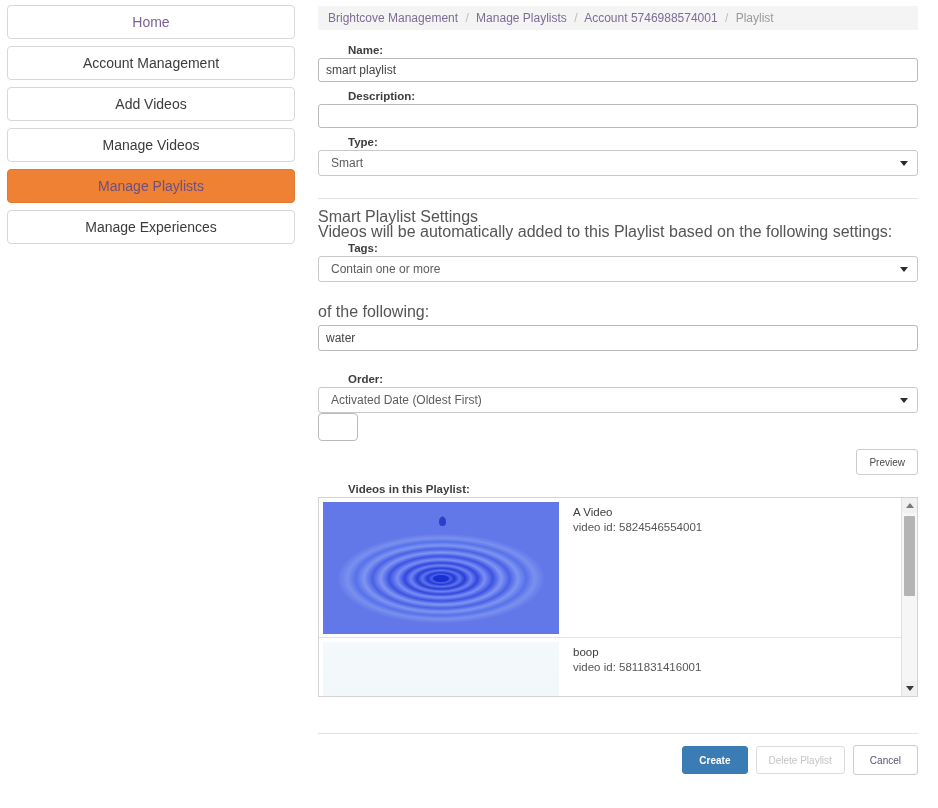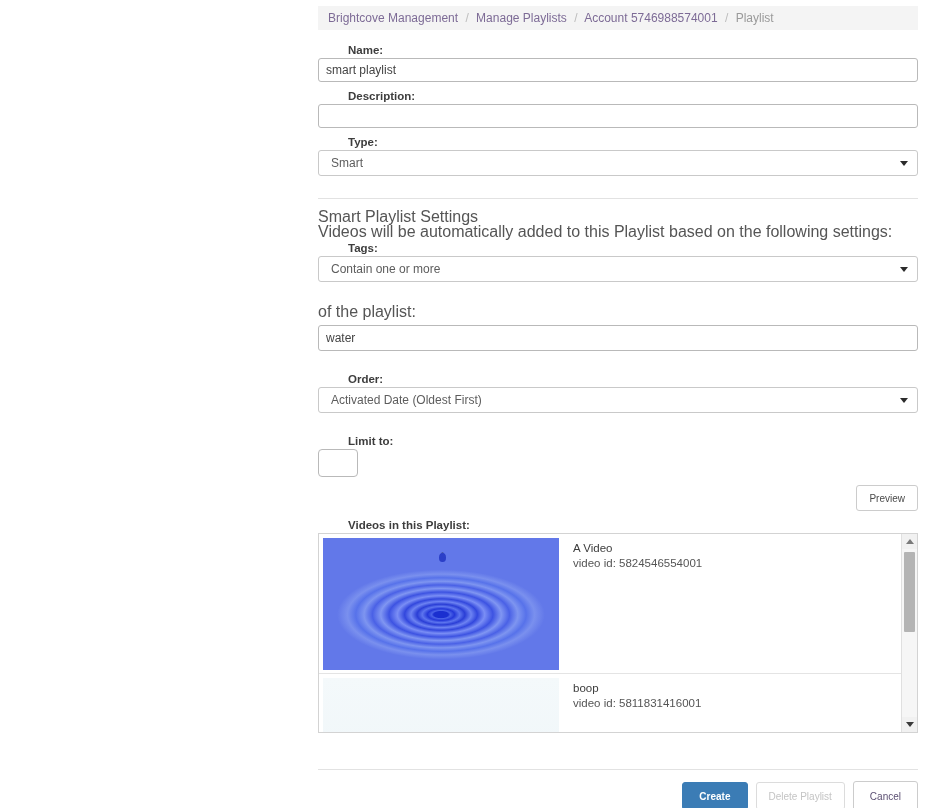--- a/index.html
+++ b/index.html
@@ -173,20 +173,40 @@
   .footer-actions {
     position: absolute; right: 0; top: 12px;
     display: flex; gap: 8px; align-items: center;
   }
 </style>
 </head>
 <body>
 
 <div class="page">
 
+  <nav class="sidebar">
+    <div class="nav-item link">
+      <span>Home</span>
+    </div>
+    <div class="nav-item">
+      <span>Account Management</span>
+    </div>
+    <div class="nav-item">
+      <span>Add Videos</span>
+    </div>
+    <div class="nav-item">
+      <span>Manage Videos</span>
+    </div>
+    <div class="nav-item active">
+      <span>Manage Playlists</span>
+    </div>
+    <div class="nav-item">
+      <span>Manage Experiences</span>
+    </div>
+  </nav>
 
   <div class="main">
 
     
     <div class="breadcrumb">
       <span class="crumb">Brightcove Management</span>
       <span class="crumb-sep">/</span>
       <span class="crumb">Manage Playlists</span>
       <span class="crumb-sep">/</span>
       <span class="crumb">Account 5746988574001</span>
@@ -215,30 +235,29 @@
     
     <div class="plain-text" style="margin-top:10px">Smart Playlist Settings</div>
     <div class="plain-text">Videos will be automatically added to this Playlist based on the following settings:</div>
 
     <div class="field-label" style="margin-top:3px">Tags:</div>
     <div class="select-box">
       <span>Contain one or more</span>
       <span class="select-arrow"></span>
     </div>
 
-    <div class="plain-text" style="margin-top:22px">of the playlist:</div>
+    <div class="plain-text" style="margin-top:22px">of the following:</div>
     <input class="text-input" style="margin-top: 6px; height: 26px;" type="text" value="water">
 
     <div class="field-label" style="margin-top:22px">Order:</div>
     <div class="select-box">
       <span>Activated Date (Oldest First)</span>
       <span class="select-arrow"></span>
     </div>
 
-    <div class="field-label" style="margin-top:22px">Limit to:</div>
     <input class="text-input small" type="text" value="" style="">
 
     
     <div style="position:relative;height:26px;margin-top:8px">
       <div class="btn btn-preview">Preview</div>
     </div>
 
     
     <div class="field-label" style="margin-top:8px">Videos in this Playlist:</div>
 

